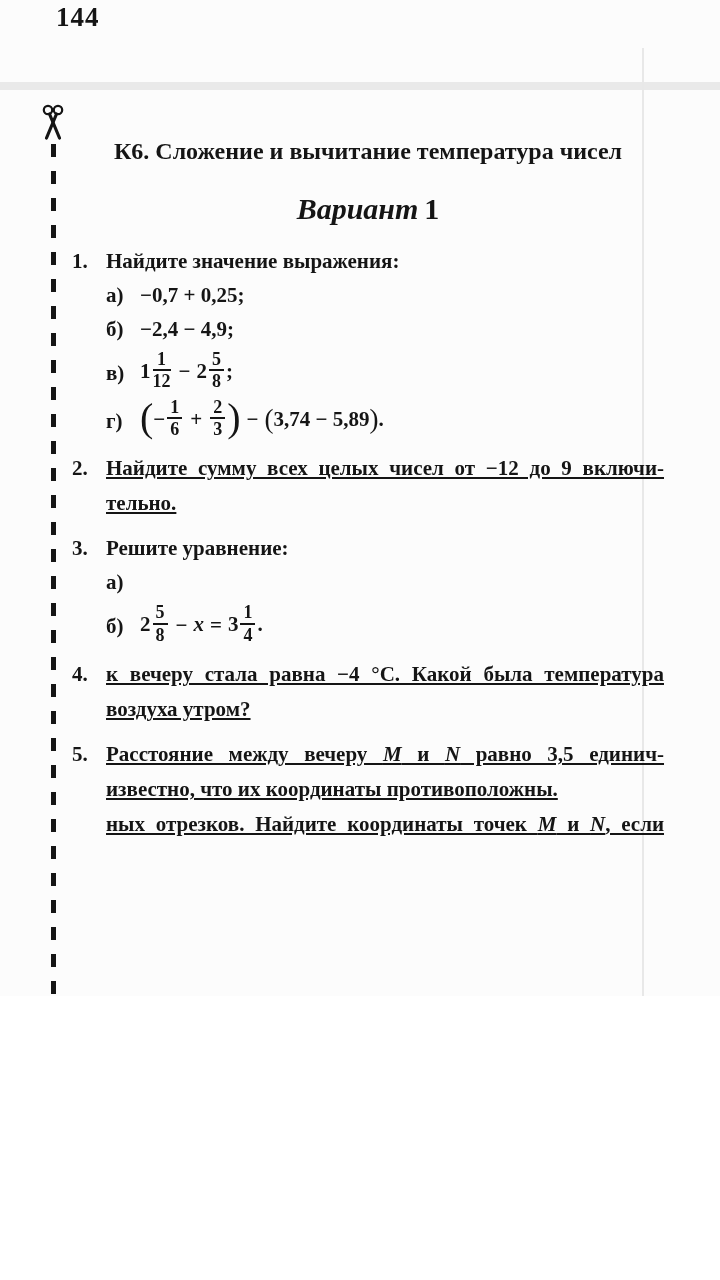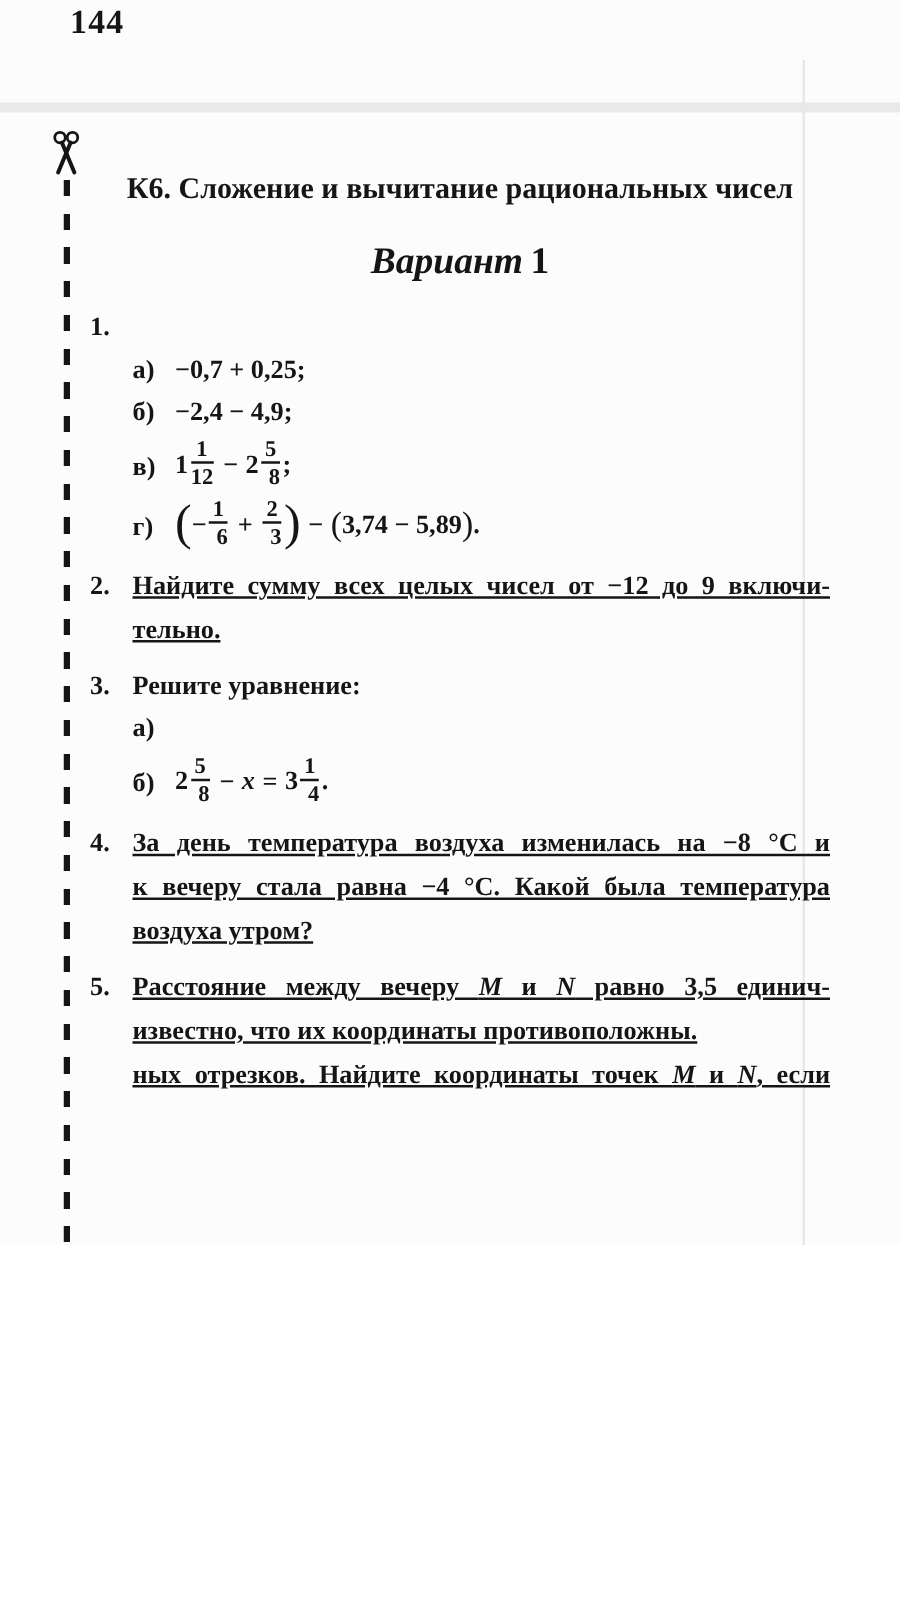--- a/index.html
+++ b/index.html
@@ -50,21 +50,21 @@
   .pline{line-height:35px;}
   .just{text-align:justify;text-align-last:justify;}
 
   .subrow{display:flex;margin-left:34px;line-height:34px;}
   .slabel{width:34px;flex:0 0 34px;}
   .frow{display:flex;align-items:center;margin:7px 0 7px 34px;line-height:normal;}
   .frow .slabel{line-height:normal;}
 
   .frac{display:inline-block;vertical-align:middle;text-align:center;line-height:1.02;font-size:18px;position:relative;top:-3px;margin:0 2px;}
   .fnum{display:block;padding:0 3px 1px;border-bottom:2px solid var(--ink);}
-  .fden{display:block;padding-top:1px;text-align:right;}
+  .fden{display:block;padding-top:1px;}
   .op{margin:0 6px;}
   .var{font-style:italic;font-family:"Liberation Serif",serif;}
   .bigp{font-size:40px;font-weight:400;vertical-align:middle;line-height:0;position:relative;top:-3px;}
   .medp{font-size:27px;font-weight:400;vertical-align:middle;line-height:0;position:relative;top:-2px;}
 
   .footer-variant{position:absolute;top:1228px;left:0;width:720px;text-align:center;font-size:22px;font-weight:bold;margin-top:13px;}
   .footer-variant i{margin-right:6px;}
 
   svg line, svg circle{stroke:var(--ink);}
 </style>
@@ -86,29 +86,30 @@
   <div class="cutline"></div>
   <div class="scissors bottom-scissors"><svg width="26" height="38" viewBox="0 0 26 38" fill="none">
         <circle cx="8" cy="6" r="4.2" stroke-width="2.2"></circle>
         <circle cx="18" cy="6" r="4.2" stroke-width="2.2"></circle>
         <line x1="9.5" y1="10" x2="19.5" y2="34" stroke-width="3.2" stroke-linecap="round"></line>
         <line x1="16.5" y1="10" x2="6.5" y2="34" stroke-width="3.2" stroke-linecap="round"></line>
       </svg></div>
 
   <div class="content">
 
-    <div class="title">К6. Сложение и вычитание рациональных чисел</div>
+    <div class="title">К6. Сложение и вычитание температура чисел</div>
 
     <div class="variant"><i>Вариант</i><span>1</span></div>
 
     <div class="problems">
 
       <div class="problem">
         <div class="prow">
             <span class="pnum">1.</span>
+            <span class="ptext">Найдите значение выражения:</span>
           </div>
         <div class="subrow">
             <span class="slabel">а)</span>
             <span>−0,7 + 0,25;</span>
           </div>
         <div class="subrow">
             <span class="slabel">б)</span>
             <span>−2,4 − 4,9;</span>
           </div>
         <div class="frow">
@@ -139,21 +140,20 @@
           </div>
         <div class="frow">
             <span class="slabel">б)</span>
             <span class="mrow"><span>2</span><span class="frac"><span class="fnum">5</span><span class="fden">8</span></span><span class="op">−</span><i class="var">x</i><span class="op">=</span><span>3</span><span class="frac"><span class="fnum">1</span><span class="fden">4</span></span><span>.</span></span>
           </div>
       </div>
 
       <div class="problem para">
           <span class="pnum">4.</span>
           <div class="pbody">
-            <div class="pline just">За день температура воздуха изменилась на −8 °С и</div>
             <div class="pline just">к вечеру стала равна −4 °С. Какой была температура</div>
             <div class="pline">воздуха утром?</div>
           </div>
         </div>
 
       <div class="problem para">
           <span class="pnum">5.</span>
           <div class="pbody">
             <div class="pline just"><span>Расстояние между вечеру </span><i class="var">M</i><span> и </span><i class="var">N</i><span> равно 3,5 единич-</span></div>
             <div class="pline">известно, что их координаты противоположны.</div>

